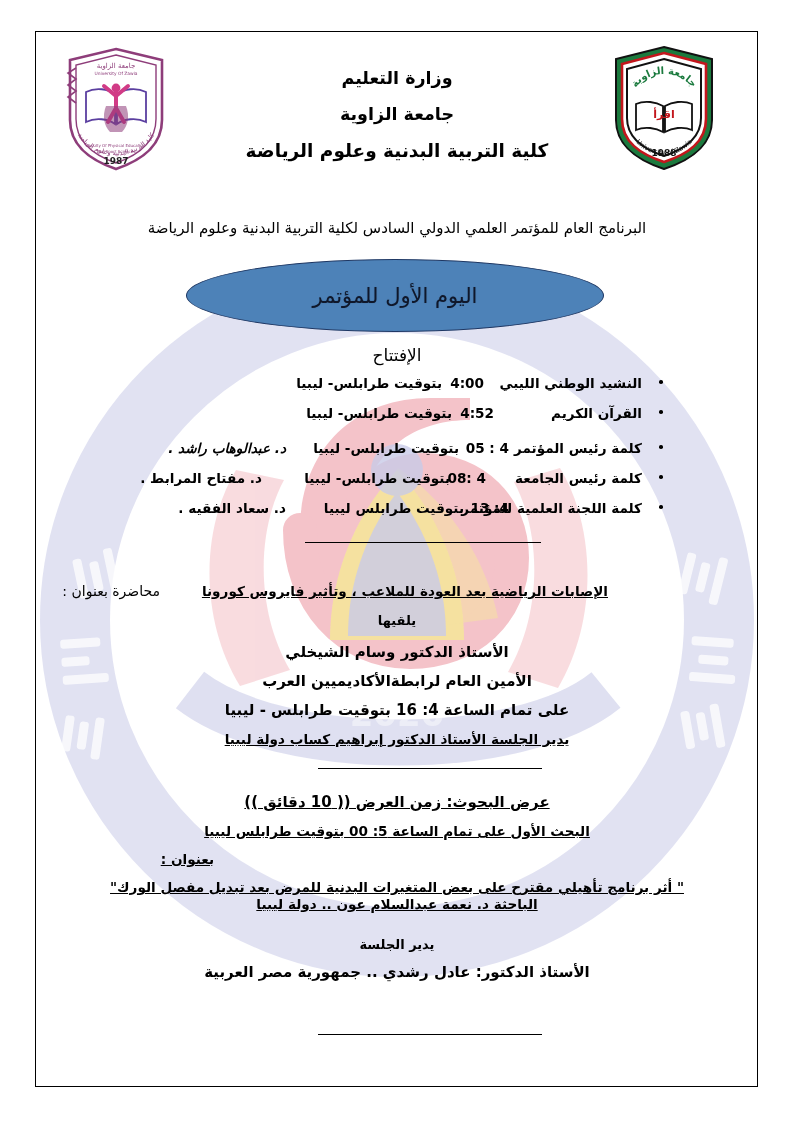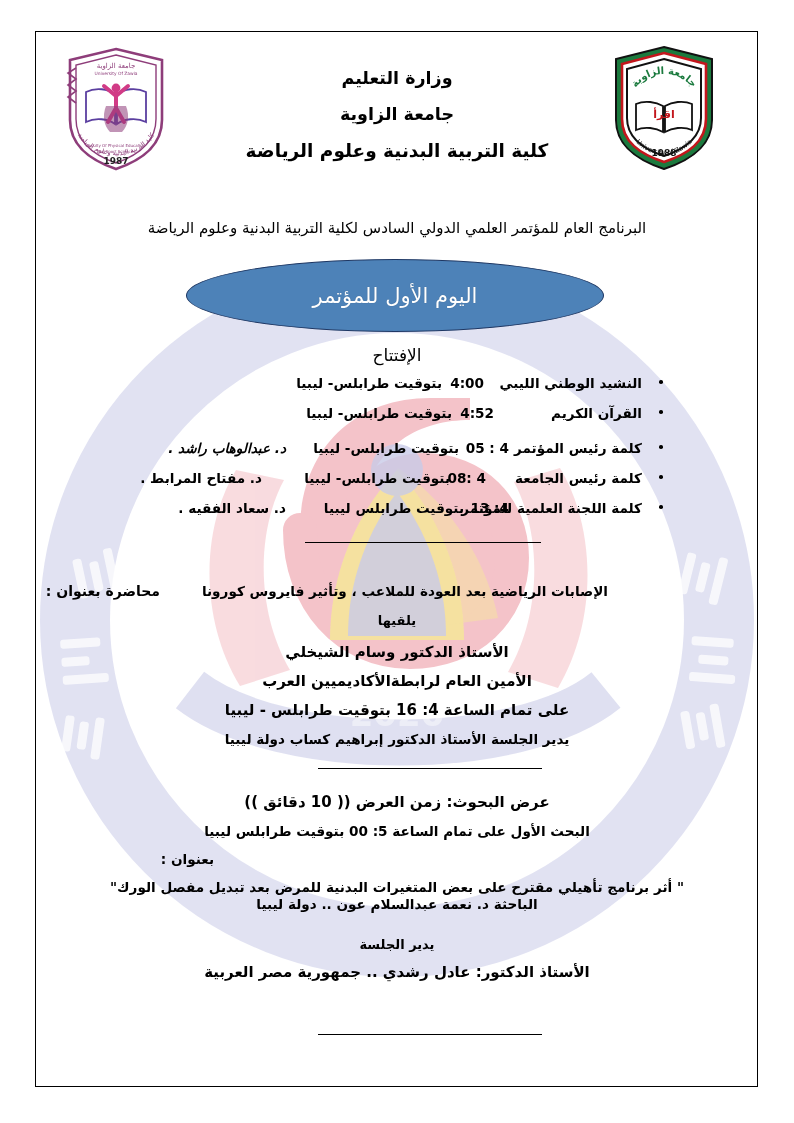--- a/index.html
+++ b/index.html
@@ -92,21 +92,21 @@
     border-radius: 50%;
     background: #4d82b8;
     border: 1.6px solid #1f3864;
     box-sizing: border-box;
     z-index: 3;
     display: flex;
     align-items: center;
     justify-content: center;
   }
   .day-ellipse-label {
-    color: #ffffff;
+    color: #0f172a;
     font-size: 21px;
     font-weight: normal;
     direction: rtl;
     text-shadow: 0 0 1px rgba(0,0,0,.25);
   }
 
   .opening-title {
     font-size: 17px;
     font-weight: normal;
   }
@@ -152,22 +152,22 @@
 
   
   .hr-short {
     position: absolute;
     height: 0;
     border-top: 1.4px solid #000;
     z-index: 4;
   }
 
   
-  .body-b  { font-size: 14px; font-weight: bold; }
-  .body-n  { font-size: 13.6px; font-weight: bold; }
+  .body-b  { font-size: 14px; font-weight: normal; }
+  .body-n  { font-size: 13.6px; font-weight: bold; text-decoration: underline; }
   .body-sm { font-size: 13px;  font-weight: bold; }
   .body-lg { font-size: 15px;  font-weight: bold; }
 </style>
 </head>
 <body>
 
 <div class="page">
 
   <div class="watermark">
     <svg width="794" height="1123" viewBox="0 0 794 1123" xmlns="http://www.w3.org/2000/svg">
@@ -364,21 +364,21 @@
     <div class="ln body-b" style="top:583px; right:634px;">محاضرة بعنوان :</div>
     <div class="ln body-n" style="top:583px; right:186px;">الإصابات الرياضية بعد العودة للملاعب ، وتأثير فايروس كورونا</div>
     <div class="ln center-line body-sm" style="top:613px;">يلقيها</div>
     <div class="ln center-line body-lg" style="top:643px;">الأستاذ الدكتور وسام الشيخلي</div>
     <div class="ln center-line body-lg" style="top:672px;">الأمين العام لرابطةالأكاديميين العرب</div>
     <div class="ln center-line body-lg" style="top:686px;margin-top:15px;">على تمام الساعة 4: 16  بتوقيت طرابلس - ليبيا</div>
     <div class="ln center-line body-n" style="top:731px;">يدير الجلسة الأستاذ الدكتور إبراهيم كساب      دولة ليبيا</div>
 
     <div class="hr-short" style="left:318px; top:768px; width:224px;"></div>
 
-    <div class="ln center-line body-lg" style="top:793px;">عرض البحوث:  زمن العرض (( 10  دقائق ))</div>
+    <div class="ln center-line body-lg" style="top:793px;text-decoration:underline;">عرض البحوث:  زمن العرض (( 10  دقائق ))</div>
     <div class="ln center-line body-n" style="top:823px;">البحث الأول على تمام الساعة 5: 00 بتوقيت طرابلس ليبيا</div>
     <div class="ln body-n" style="top:851px; right:580px;">بعنوان :</div>
     <div class="ln center-line body-n" style="top:879px;">" أثر برنامج تأهيلي مقترح على بعض المتغيرات البدنية للمرض بعد تبديل مفصل الورك"</div>
     <div class="ln center-line body-n" style="top:896px;">الباحثة  د. نعمة عبدالسلام عون .. دولة ليبيا</div>
     <div class="ln center-line body-sm" style="top:937px;">يدير الجلسة</div>
     <div class="ln center-line body-lg" style="top:963px;">الأستاذ الدكتور:  عادل رشدي .. جمهورية مصر العربية</div>
 
     <div class="hr-short" style="left:318px; top:1034px; width:224px;"></div>
 
   </div>

